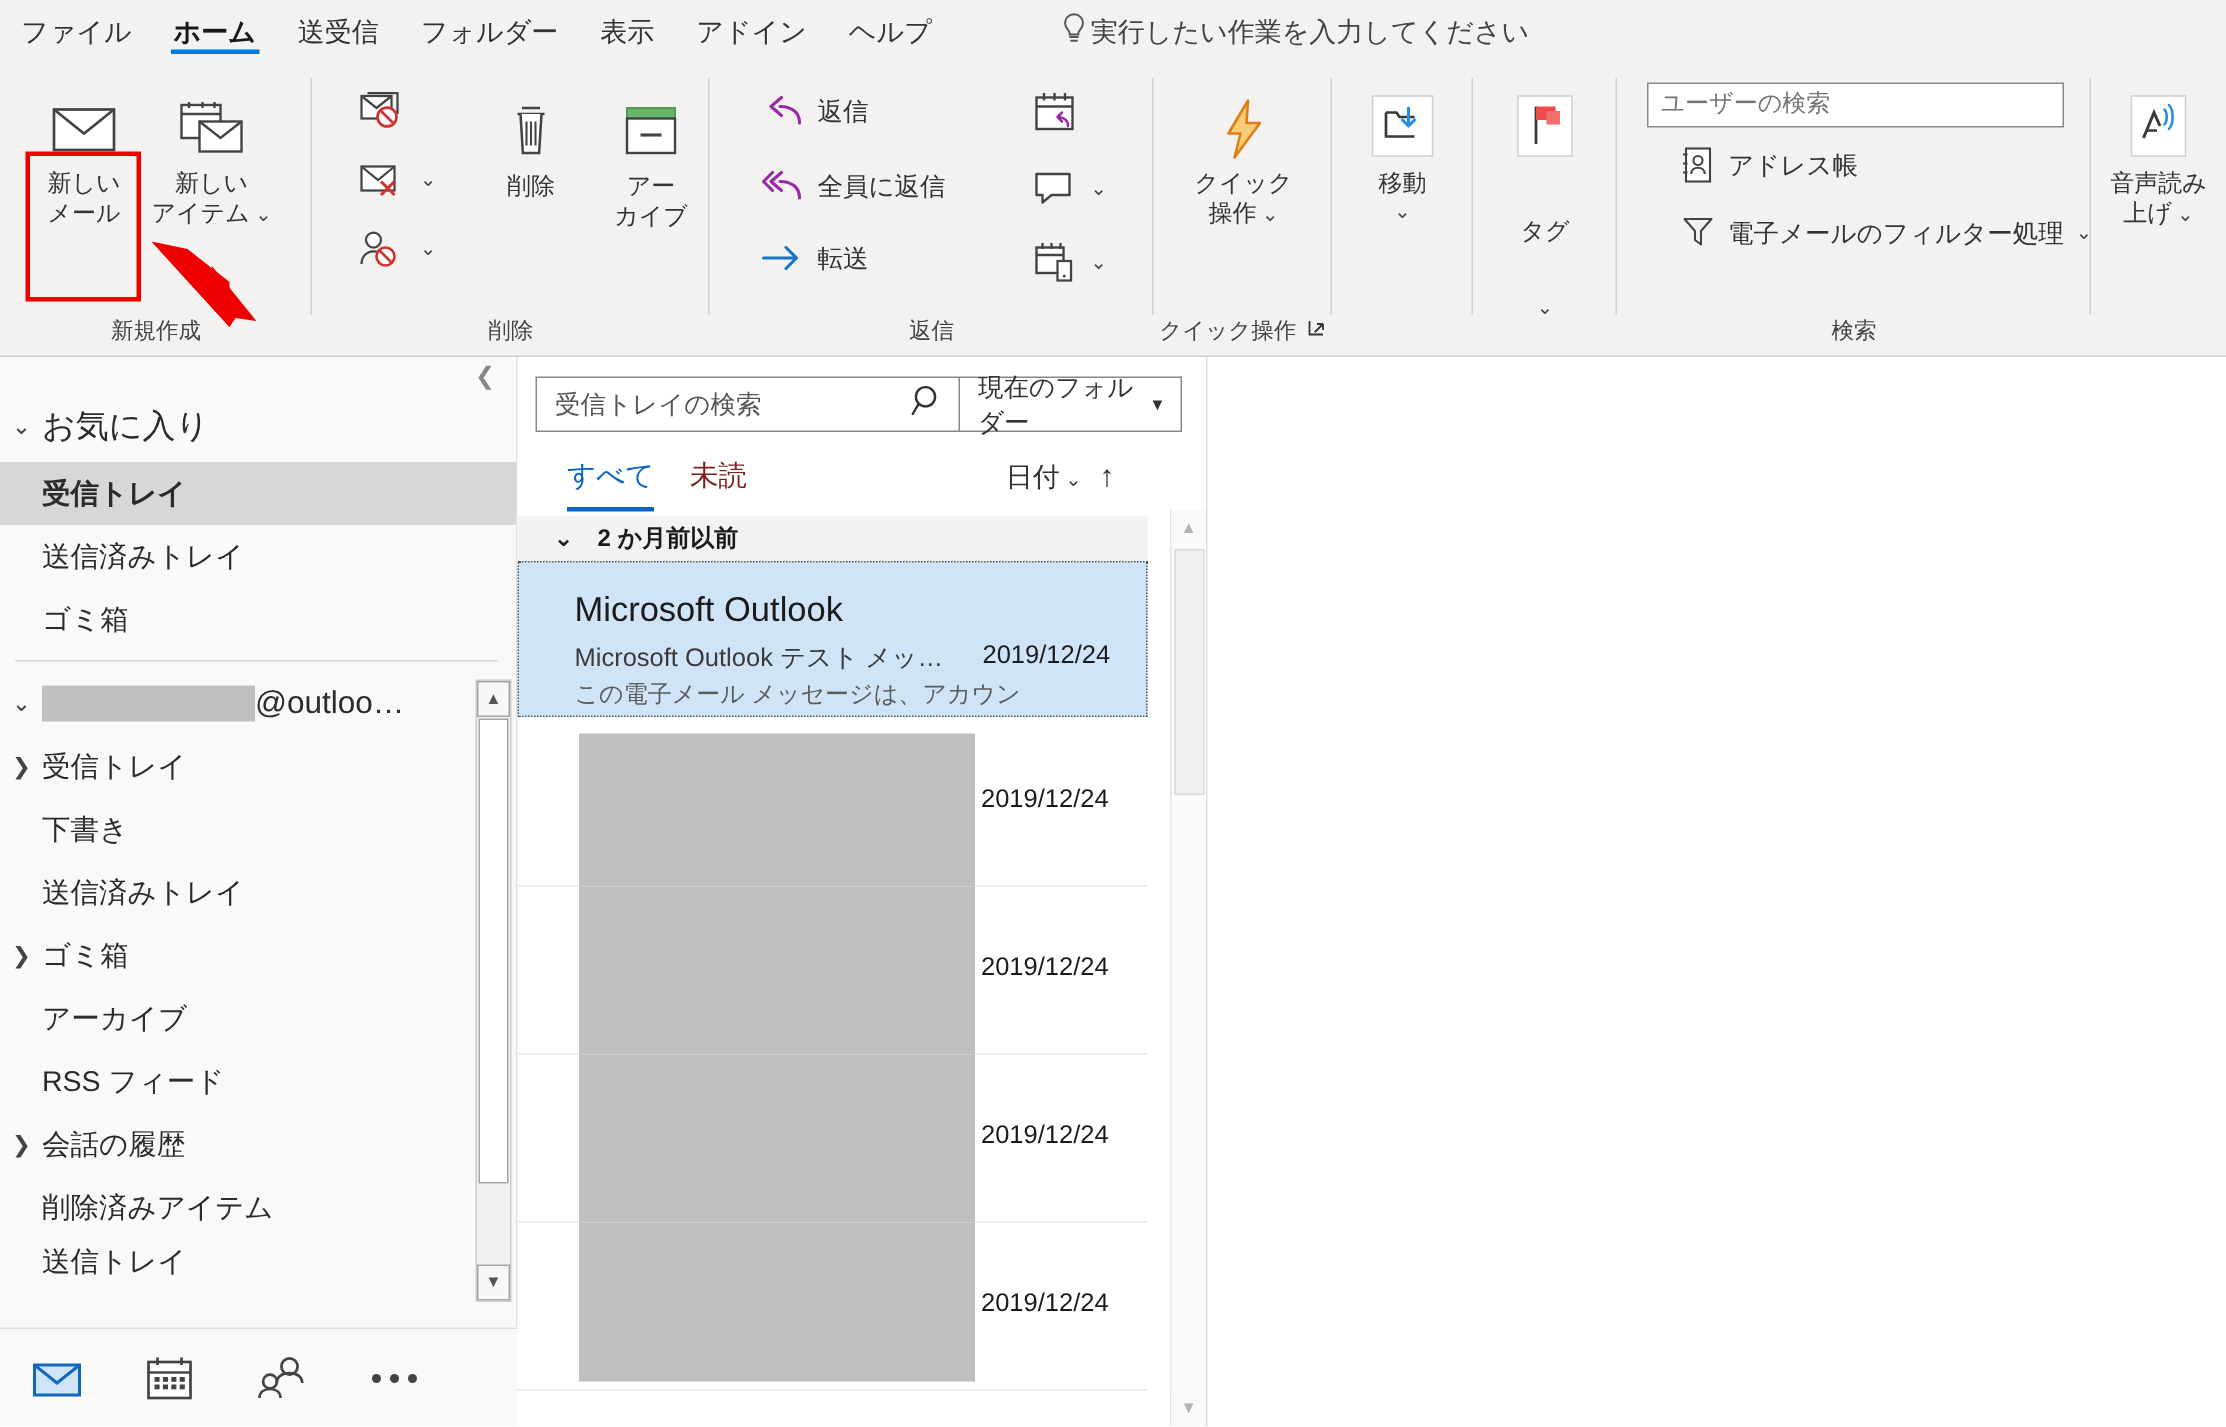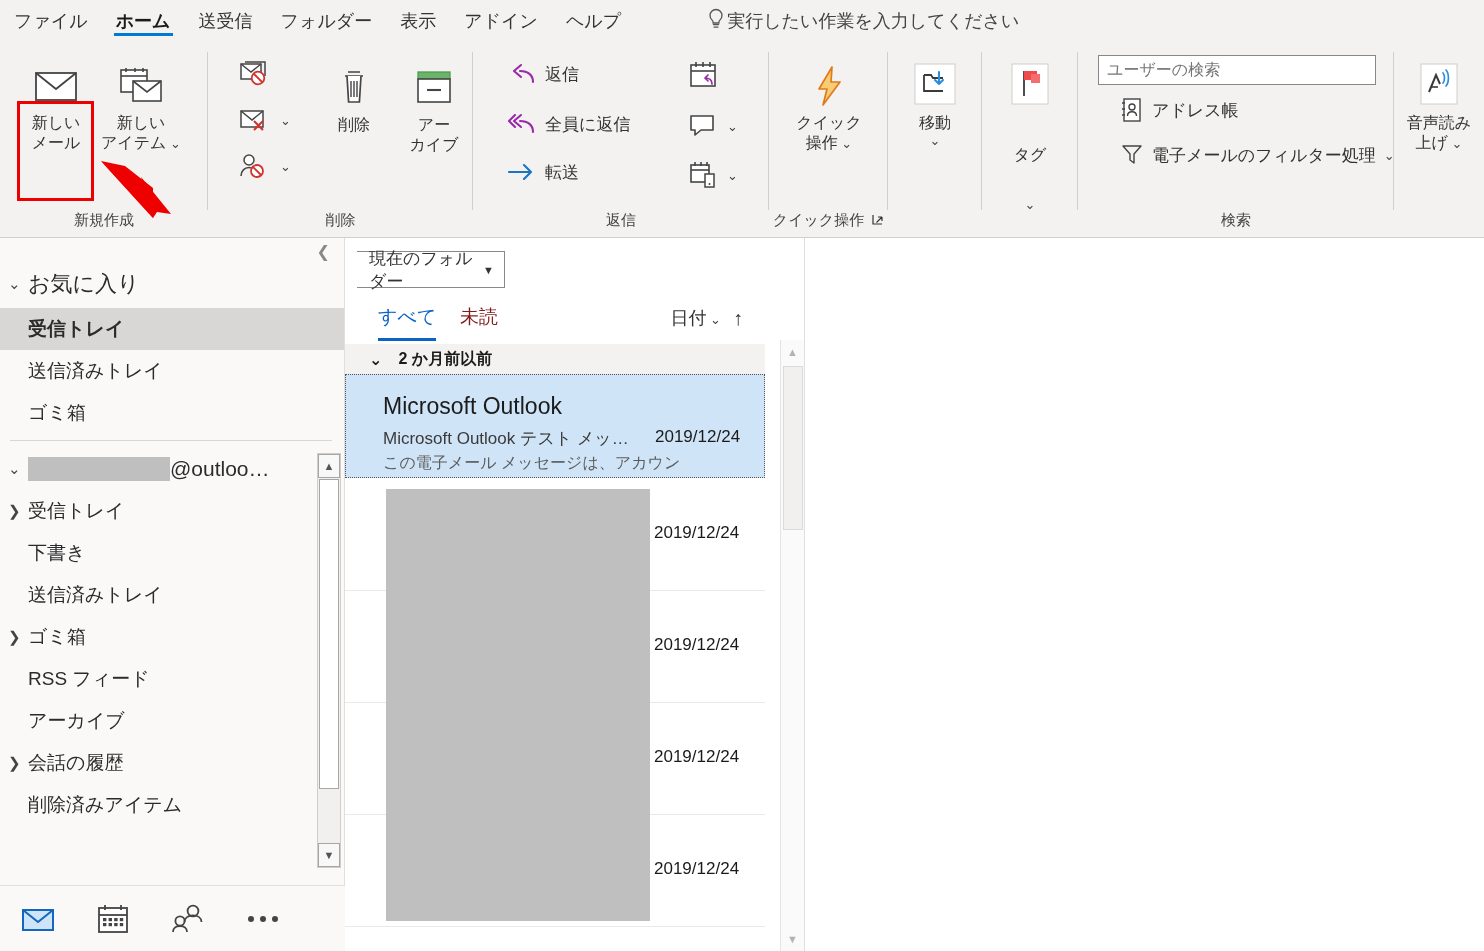--- a/index.html
+++ b/index.html
@@ -490,31 +490,34 @@
         <span>下書き</span>
       </div>
       <div class="frow findent">
         <span>送信済みトレイ</span>
       </div>
       <div class="frow">
         <span class="ftoggle">❯</span>
         <span>ゴミ箱</span>
       </div>
       <div class="frow findent">
+        <span>アーカイブ</span>
+      </div>
+      <div class="frow findent">
         <span>RSS フィード</span>
-      </div>
-      <div class="frow findent">
-        <span>アーカイブ</span>
       </div>
       <div class="frow">
         <span class="ftoggle">❯</span>
         <span>会話の履歴</span>
       </div>
       <div class="frow findent">
         <span>削除済みアイテム</span>
+      </div>
+      <div class="frow findent" style="height:30px; overflow:hidden;">
+        <span>送信トレイ</span>
       </div>
     </div>
 
     <div class="fscroll">
       <div class="arrw">▲</div>
       <div class="fthumb"></div>
       <div class="arrw" style="margin-top:auto;">▼</div>
     </div>
   </div>
 
@@ -554,20 +557,29 @@
       <svg width="36" height="12" viewBox="0 0 36 12">
         <circle cx="6" cy="6" r="3" fill="#444"></circle>
           <circle cx="18" cy="6" r="3" fill="#444"></circle>
           <circle cx="30" cy="6" r="3" fill="#444"></circle>
       </svg>
     </div>
   </div>
 
   <div class="msglist">
     <div class="searchrow">
+      <div class="searchbox">
+        <input placeholder="受信トレイの検索" style="">
+        <span>
+          <svg width="24" height="24" viewBox="0 0 24 24">
+            <circle cx="10" cy="9.5" r="6.4" fill="none" stroke="#333" stroke-width="1.6"></circle>
+            <path d="M5.3 14.4L1.5 21" stroke="#333" stroke-width="1.6" stroke-linecap="round"></path>
+          </svg>
+        </span>
+      </div>
       <div class="scopebox">
         <span>現在のフォルダー</span>
         <span style="font-size:11px;">▼</span>
       </div>
     </div>
 
     <div class="filterrow">
       <div class="ftab on" style="left:33px;">すべて</div>
       <div class="ftab off" style="left:115px;">未読</div>
       <div class="sortctl" style="right:22px;">

